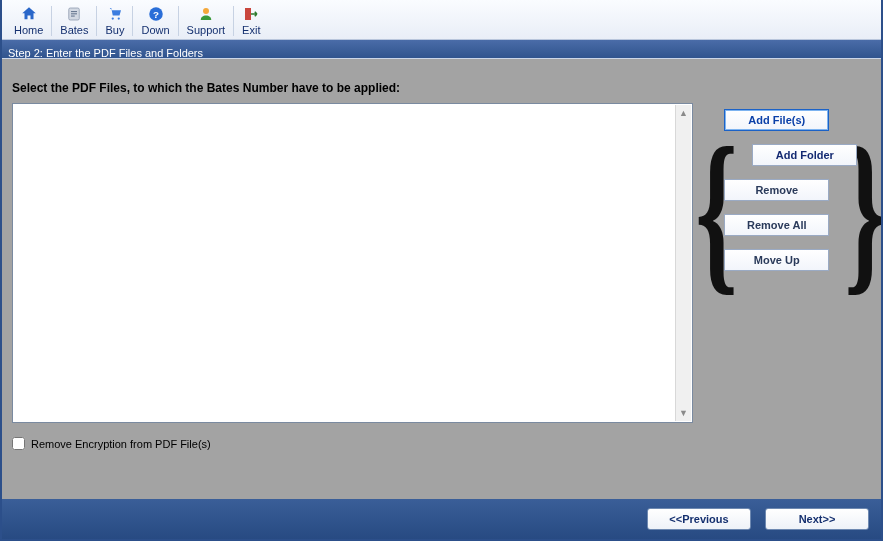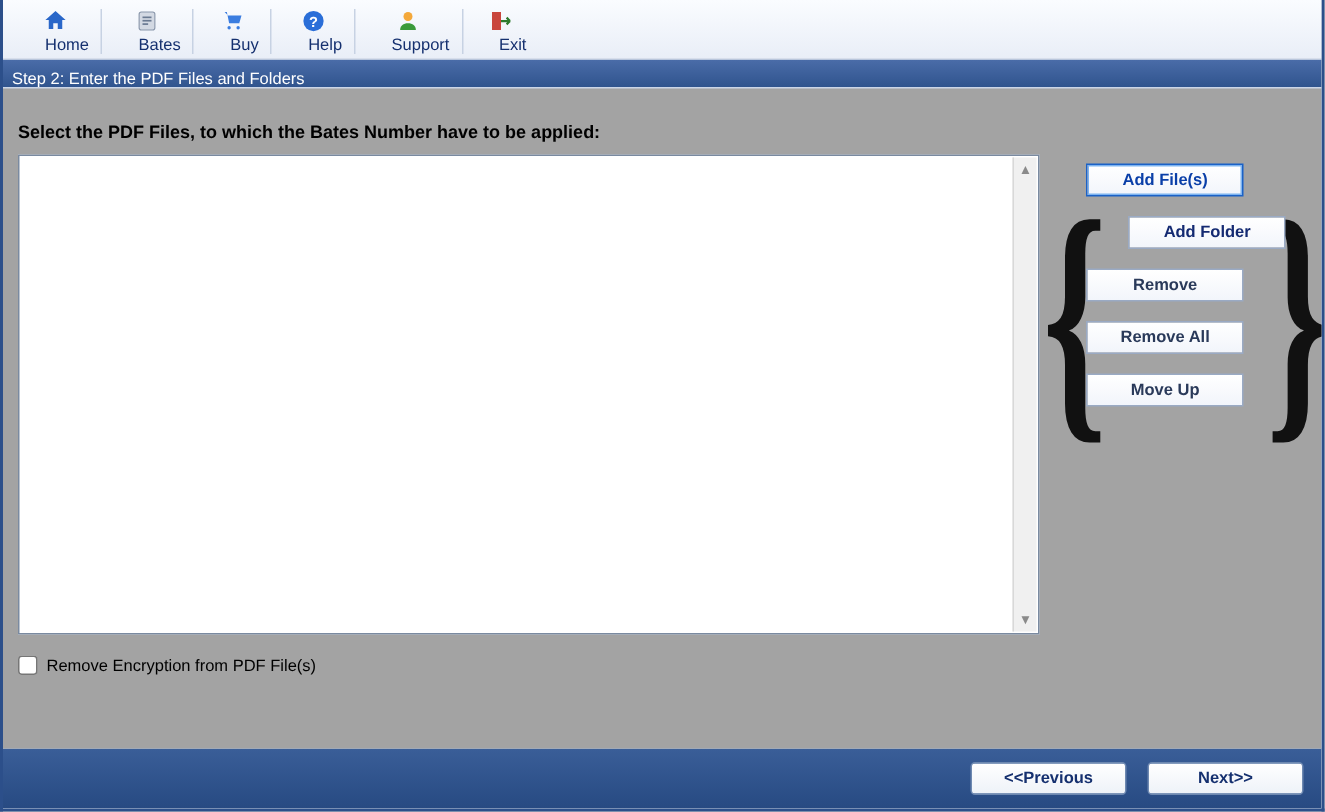--- a/index.html
+++ b/index.html
@@ -26,21 +26,21 @@
     display: flex;
     flex-direction: column;
     align-items: center;
     justify-content: center;
     padding: 0 6px;
     height: 36px;
     color: #1b3a87;
     cursor: pointer;
   }
   .tbtn .ico { width: 18px; height: 18px; margin-bottom: 1px; }
-  .tbtn span.lbl { font-size: 11px; color: #15306f; margin-left: 16px; }
+  .tbtn span.lbl { font-size: 11px; color: #15306f; }
   .tsep {
     width: 1px; height: 30px; background: #c7d2e3; margin: 0 2px;
   }
   .step-bar {
     height: 18px;
     background: linear-gradient(#4a6ca8, #30548e);
     color: #fff;
     font-weight: normal;
     font-size: 11px;
     padding: 7px 6px;
@@ -183,21 +183,21 @@
         <circle cx="17" cy="18" r="1.5" fill="#3b7de0"></circle>
       </svg>
     <span class="lbl">Buy</span>
   </div>
   <div class="tsep"></div>
   <div class="tbtn">
     <svg class="ico" viewBox="0 0 24 24">
         <circle cx="12" cy="12" r="9" fill="#2a6ed8"></circle>
         <text x="12" y="17" text-anchor="middle" font-size="13" font-weight="bold" fill="#fff">?</text>
       </svg>
-    <span class="lbl">Help</span>
+    <span class="lbl">Down</span>
   </div>
   <div class="tsep"></div>
   <div class="tbtn">
     <svg class="ico" viewBox="0 0 24 24">
         <circle cx="12" cy="8" r="4" fill="#f4a83a"></circle>
         <path d="M5 20c0-4 3-6 7-6s7 2 7 6" fill="#3a9a3a"></path>
       </svg>
     <span class="lbl">Support</span>
   </div>
   <div class="tsep"></div>

